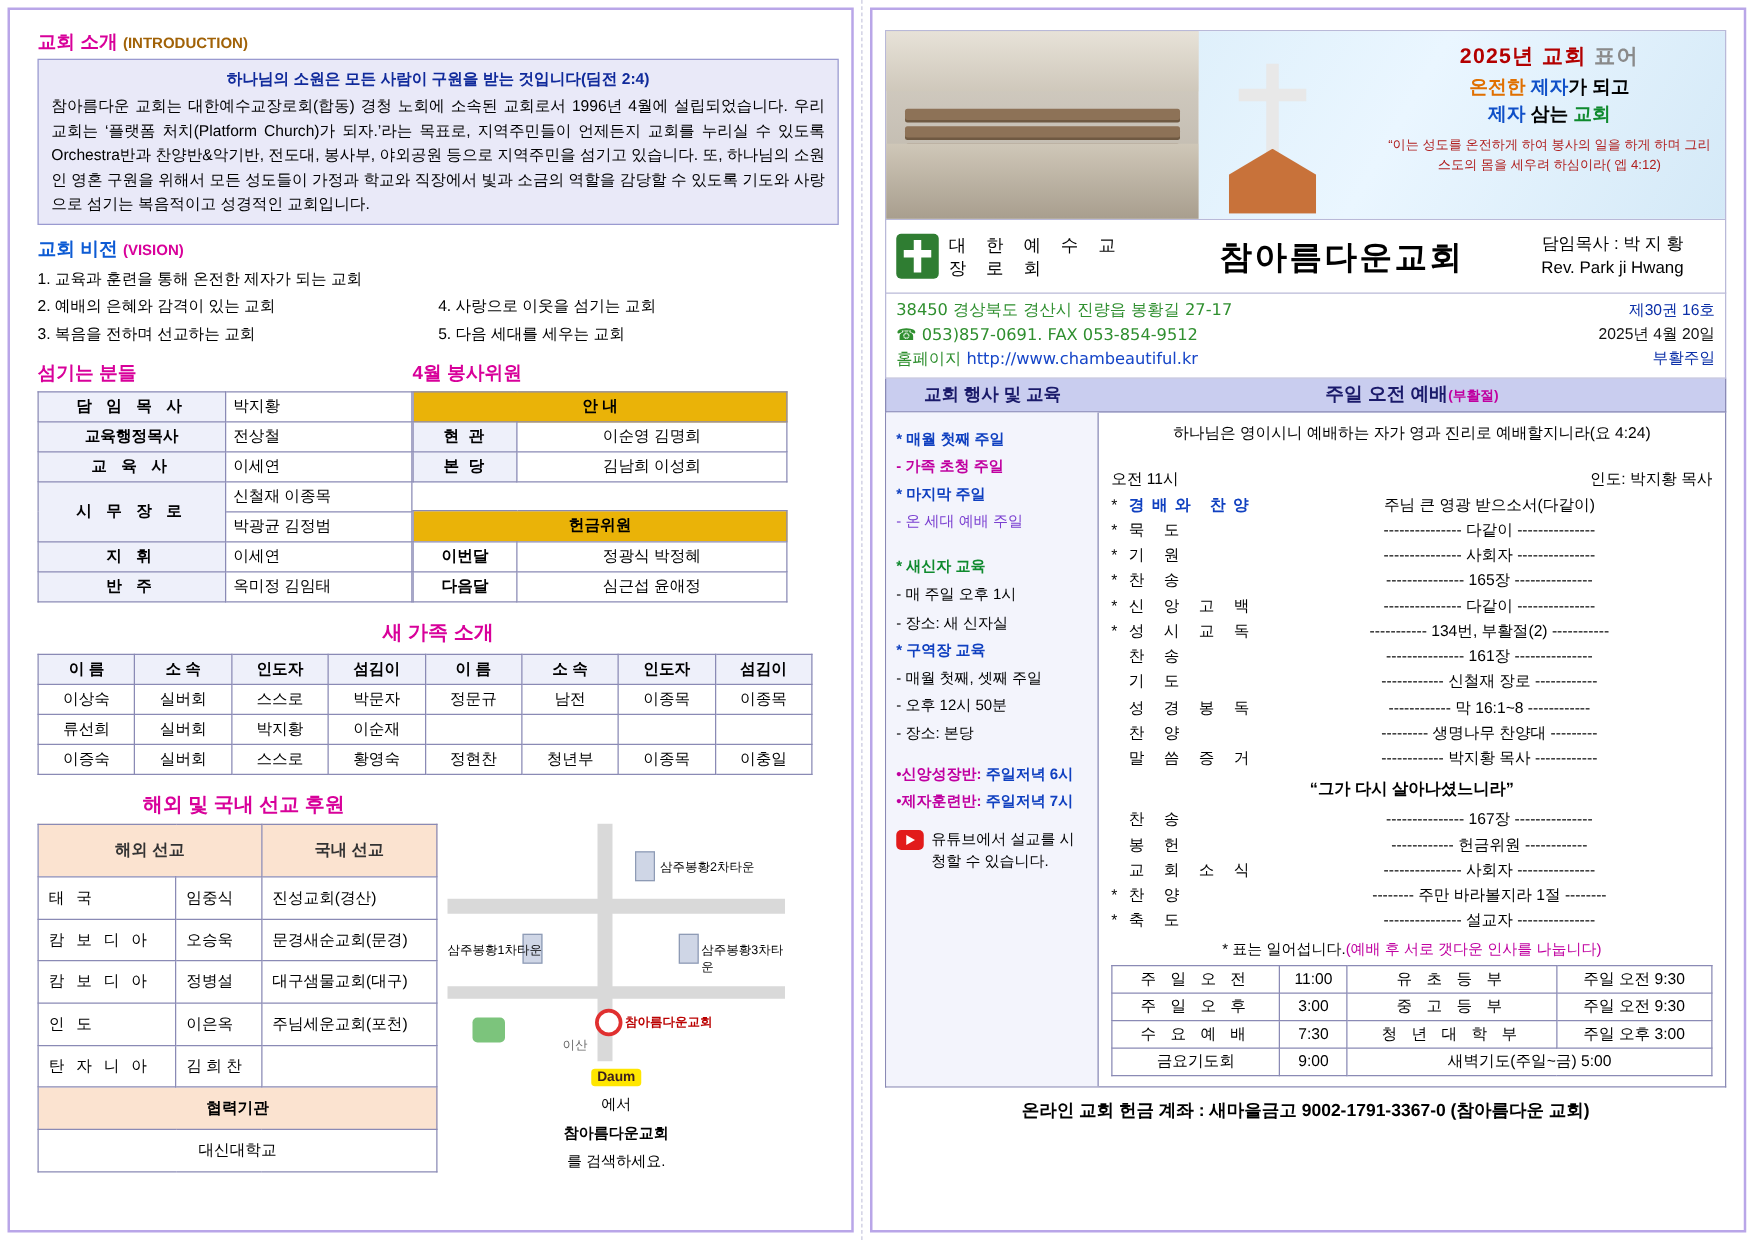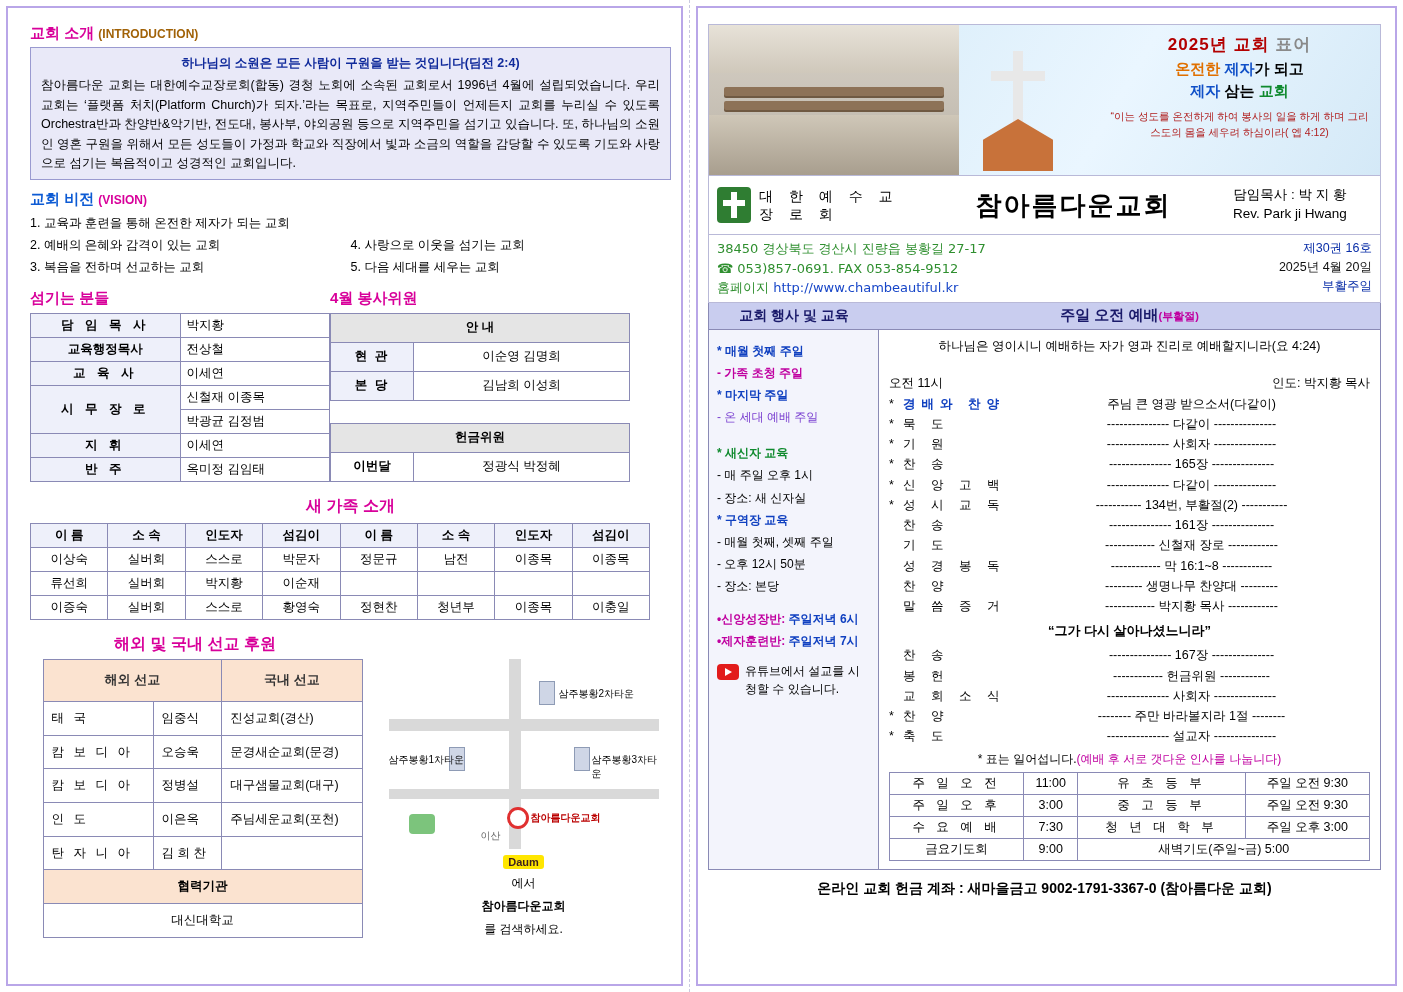--- a/index.html
+++ b/index.html
@@ -27,36 +27,36 @@
   .vision-list{font-size:12.5px;line-height:1.75;}
   .vision-grid{display:flex;}
   .vision-grid div{width:50%;}
   h3.red{color:#d8009a;font-size:15px;font-weight:bold;margin:10px 0 5px;}
   .two-col-heads{display:flex;}
   .two-col-heads h3{margin:10px 0 5px;}
   .two-col-heads h3:first-child{width:300px;}
 
   table{border-collapse:collapse;}
   .tbl td,.tbl th{border:1px solid #8a8ab5;padding:3px 6px;font-size:12.5px;}
-  .tbl .hdr{background:#e5e5e5;text-align:center;font-weight:bold;margin-top:28px;}
+  .tbl .hdr{background:#eab308;text-align:center;font-weight:bold;margin-top:28px;}
   .lbl{background:#eef0fa;text-align:center;font-weight:bold;letter-spacing:4px;}
   .ctr{text-align:center;}
 
   .staff-wrap{display:flex;gap:0;}
   .staff-left{width:300px;}
   .staff-left td:first-child{width:105px;}
   .staff-right{width:300px;}
 
   h3.center-red{text-align:center;color:#d8009a;font-size:16px;font-weight:bold;margin:14px 0 6px;}
   .family-tbl{width:620px;}
   .family-tbl th{background:#eef0fa;}
   .family-tbl td{text-align:center;}
 
   h3.mission{text-align:center;color:#d8009a;font-size:16px;font-weight:bold;margin:14px 0 4px;}
-  .mission-wrap{display:flex;gap:26px;justify-content:center;}
+  .mission-wrap{display:flex;gap:8px;}
   .mission-tbl{width:320px;}
   .mission-tbl th{background:#fbe3d0;text-align:center;font-weight:bold;font-size:13px;color:#333;}
   .mission-tbl td{font-size:12.5px;padding:1px 8px;}
   .mission-tbl td.name{letter-spacing:3px;}
   .coop{background:#fbe3d0;text-align:center;font-weight:bold;}
   .map{width:270px;height:190px;position:relative;font-size:10px;}
   .kakao{display:flex;align-items:center;gap:6px;margin-top:6px;font-size:12px;flex-direction:column;}
   .kakao-logo{background:#ffe600;color:#3c1e1e;font-weight:bold;font-size:11px;padding:1px 5px;border-radius:3px;}
 
   
@@ -224,20 +224,24 @@
         <tr>
               <td style="height:16px;border-left:none;border-bottom:none;border-right:none;background:#fff"></td>
               <td style="border:none;background:#fff"></td>
             </tr>
         <tr>
               <td class="hdr" colspan="2">헌금위원</td>
             </tr>
         <tr>
               <td class="ctr" style="font-weight:bold">이번달</td>
               <td class="ctr">정광식 박정혜</td>
+            </tr>
+        <tr>
+              <td class="ctr" style="font-weight:bold">다음달</td>
+              <td class="ctr">심근섭 윤애정</td>
             </tr>
       </tbody>
         </table>
     </div>
 
     <h3 class="center-red">새 가족 소개</h3>
     <table class="tbl family-tbl">
       <tbody>
           <tr>
         <th>이  름</th>

